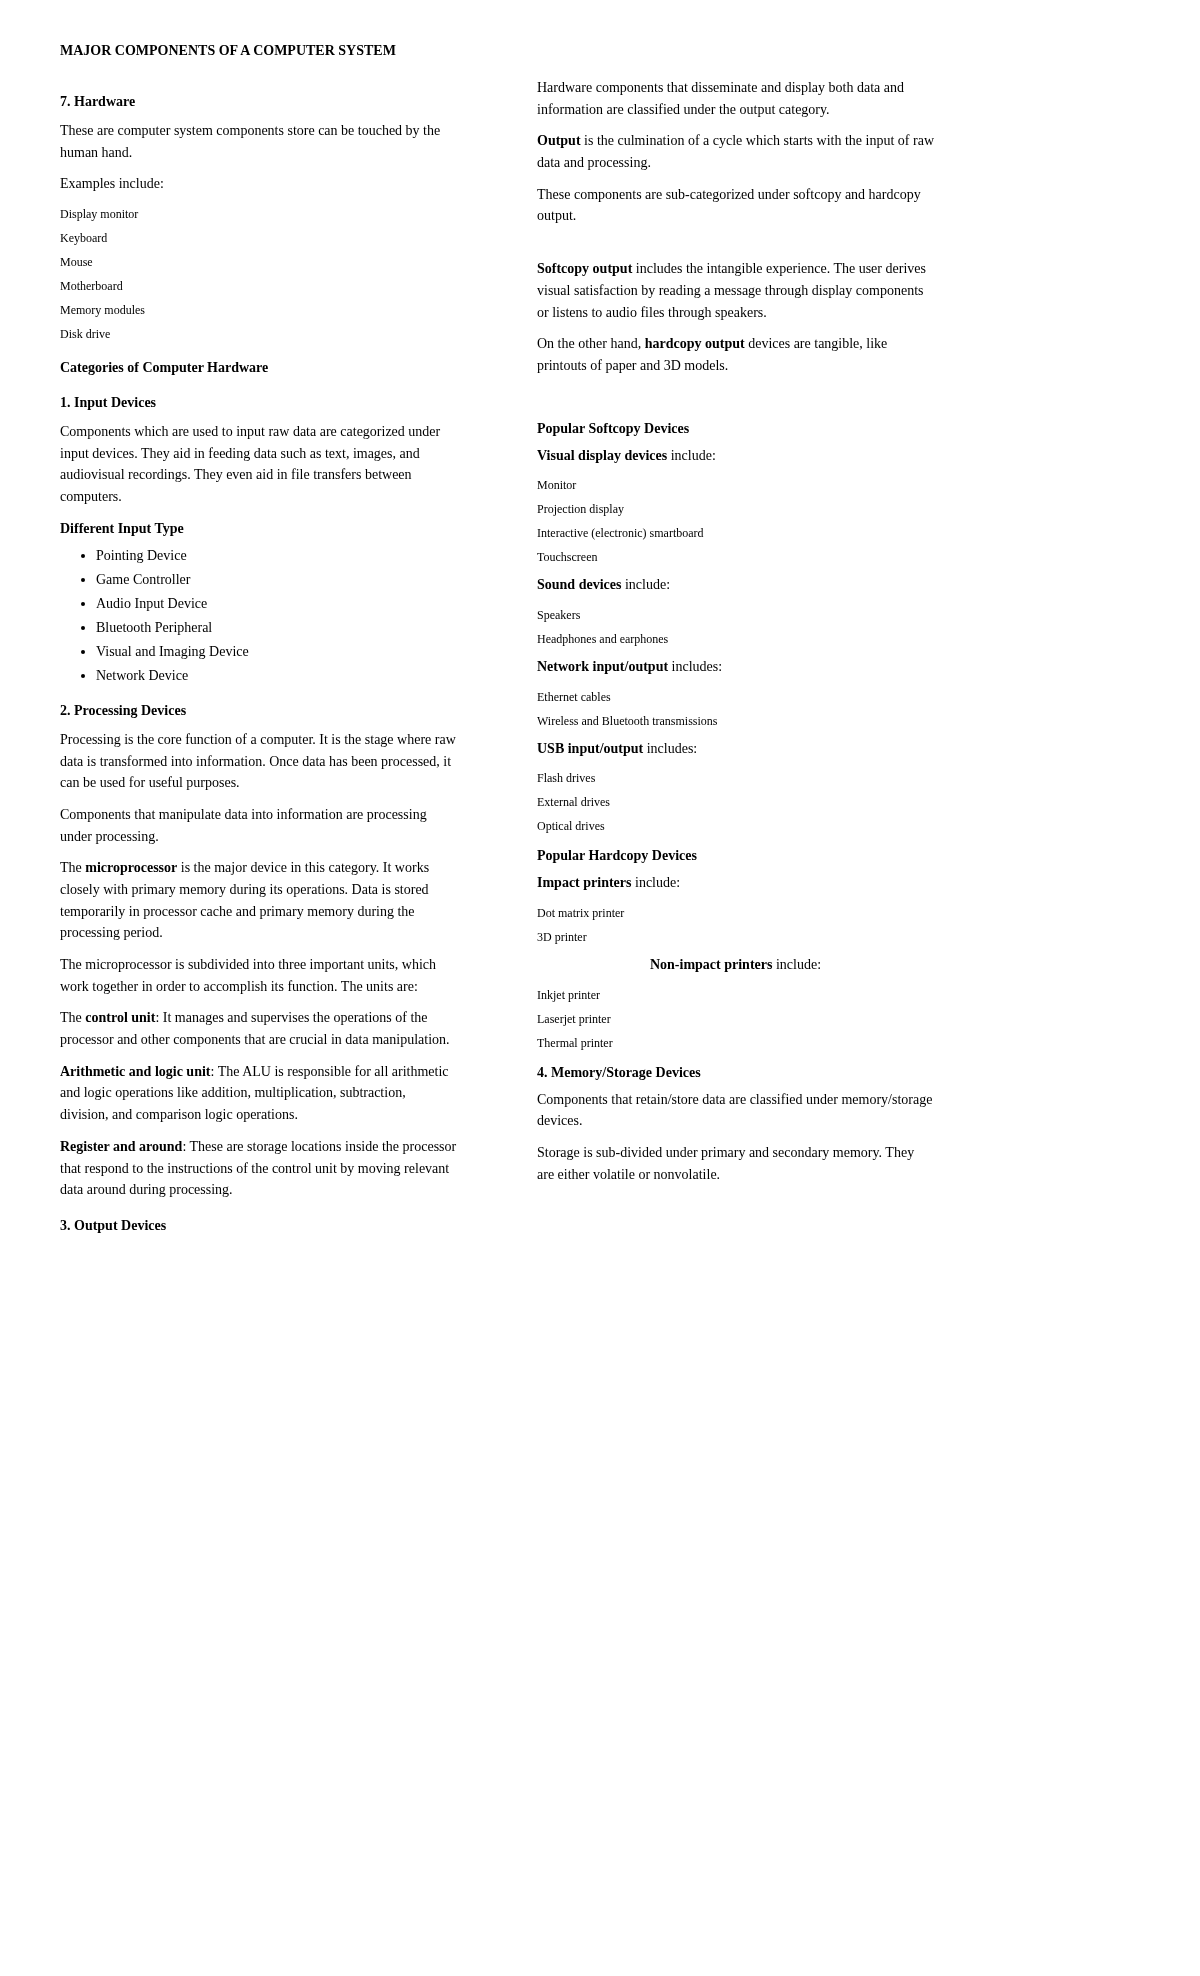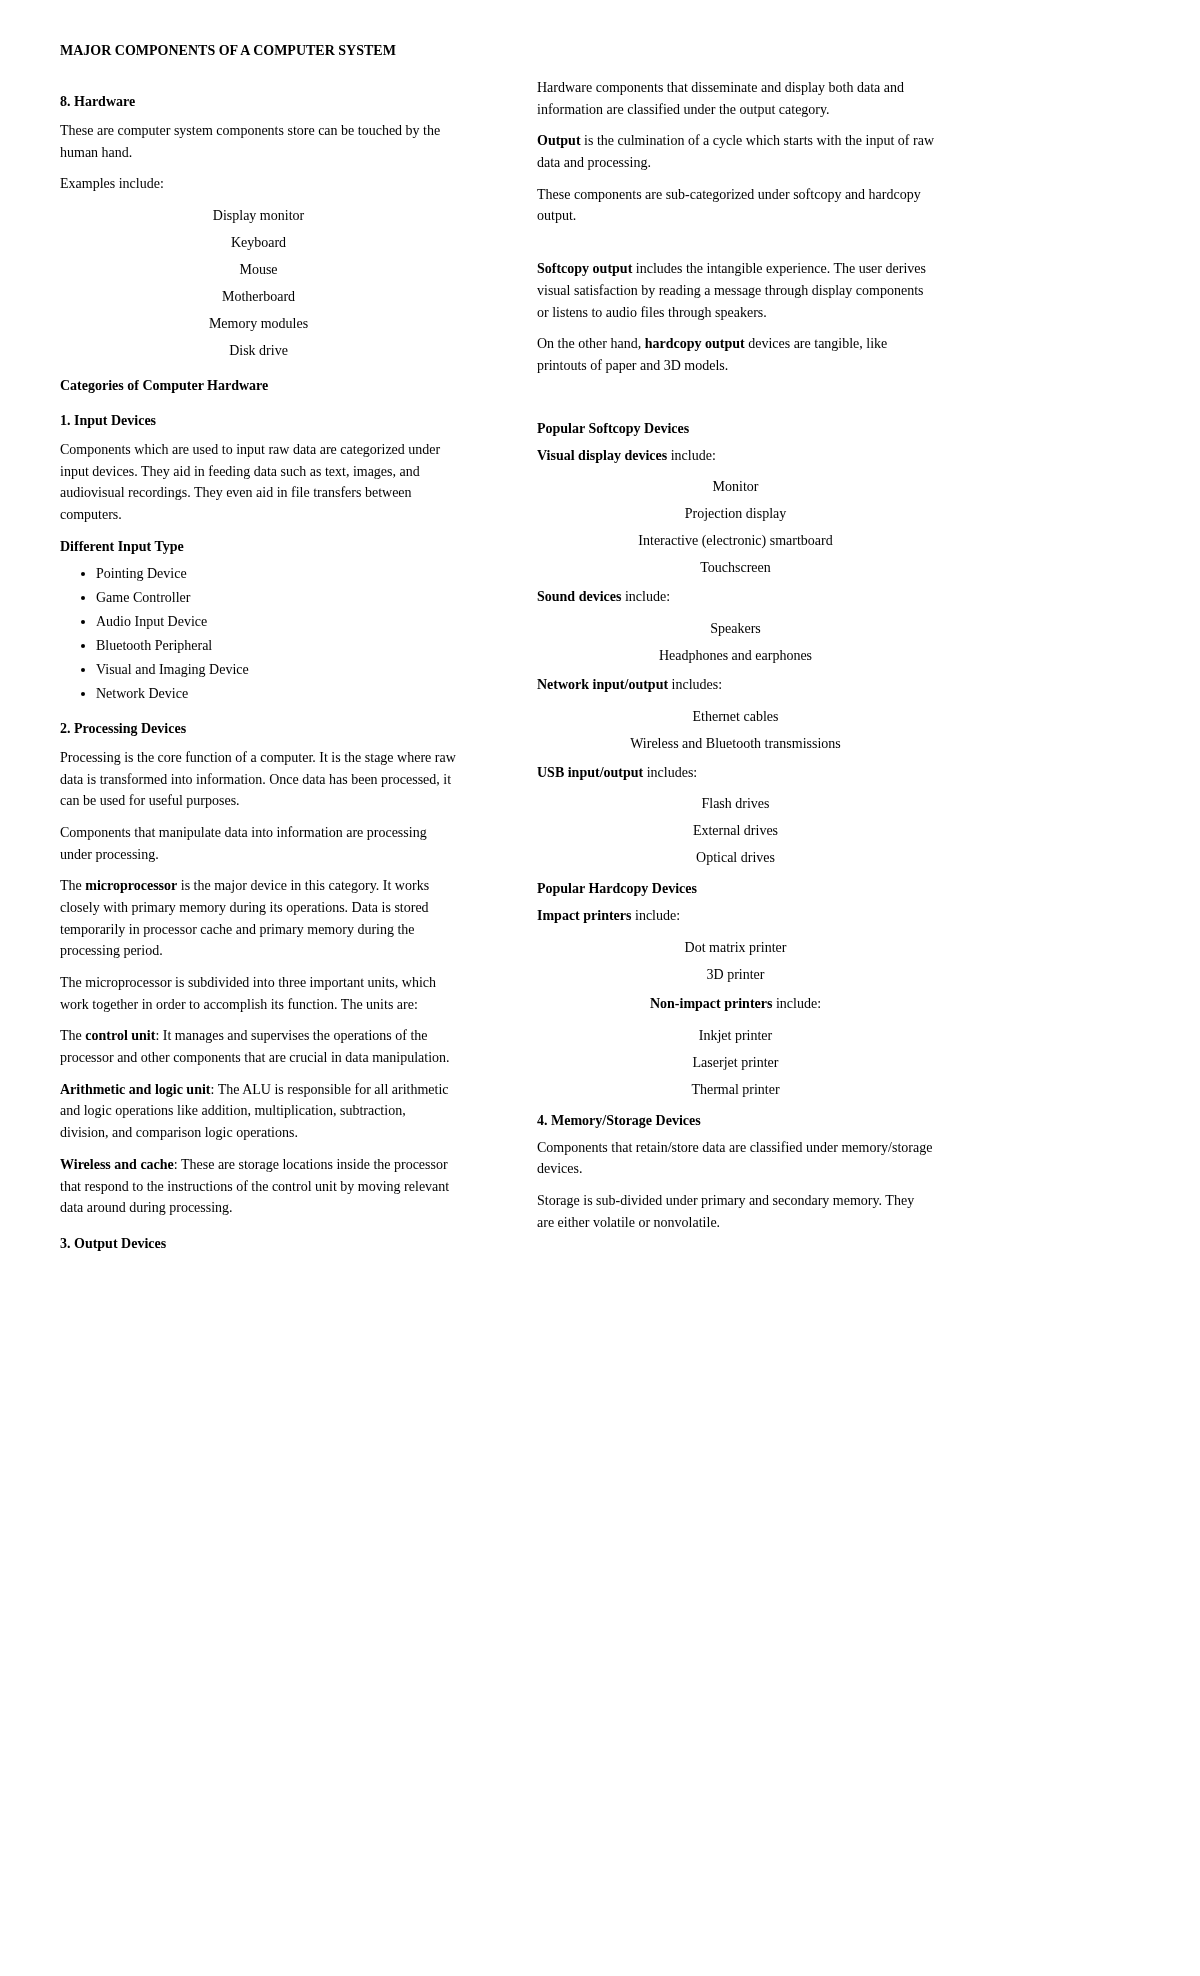--- a/index.html
+++ b/index.html
@@ -59,41 +59,40 @@
       list-style: disc;
       padding-left: 36px;
       margin-bottom: 10px;
     }
     ul li {
       font-size: 14px;
       margin-bottom: 3px;
       line-height: 1.5;
     }
     .item-line {
-      font-size: 14px;
+      font-size: 12px;
       margin-bottom: 6px;
       line-height: 1.5;
-      text-align: center;
     }
     .bold-inline {
       font-weight: bold;
     }
   </style>
 </head>
 <body>
 
 <div class="page-container">
   <div class="main-title">MAJOR COMPONENTS OF A COMPUTER SYSTEM</div>
 
   <div class="two-column">
 
     <div class="column-left">
 
       <div>
-        <div class="section-heading">8. Hardware</div>
+        <div class="section-heading">7. Hardware</div>
         <p>These are computer system components store can be touched by the human hand.</p>
         <p>Examples include:</p>
         <div class="item-line">Display monitor</div>
         <div class="item-line">Keyboard</div>
         <div class="item-line">Mouse</div>
         <div class="item-line">Motherboard</div>
         <div class="item-line">Memory modules</div>
         <div class="item-line">Disk drive</div>
       </div>
 
@@ -116,21 +115,21 @@
       </div>
 
       <div>
         <div class="section-heading">2. Processing Devices</div>
         <p>Processing is the core function of a computer. It is the stage where raw data is transformed into information. Once data has been processed, it can be used for useful purposes.</p>
         <p>Components that manipulate data into information are processing under processing.</p>
         <p>The <span class="bold-inline">microprocessor</span> is the major device in this category. It works closely with primary memory during its operations. Data is stored temporarily in processor cache and primary memory during the processing period.</p>
         <p>The microprocessor is subdivided into three important units, which work together in order to accomplish its function. The units are:</p>
         <p>The <span class="bold-inline">control unit</span>: It manages and supervises the operations of the processor and other components that are crucial in data manipulation.</p>
         <p><span class="bold-inline">Arithmetic and logic unit</span>: The ALU is responsible for all arithmetic and logic operations like addition, multiplication, subtraction, division, and comparison logic operations.</p>
-        <p><span class="bold-inline">Wireless and cache</span>: These are storage locations inside the processor that respond to the instructions of the control unit by moving relevant data around during processing.</p>
+        <p><span class="bold-inline">Register and around</span>: These are storage locations inside the processor that respond to the instructions of the control unit by moving relevant data around during processing.</p>
       </div>
 
       <div>
         <div class="section-heading">3. Output Devices</div>
       </div>
 
     </div>
 
     <div class="column-right">
 

